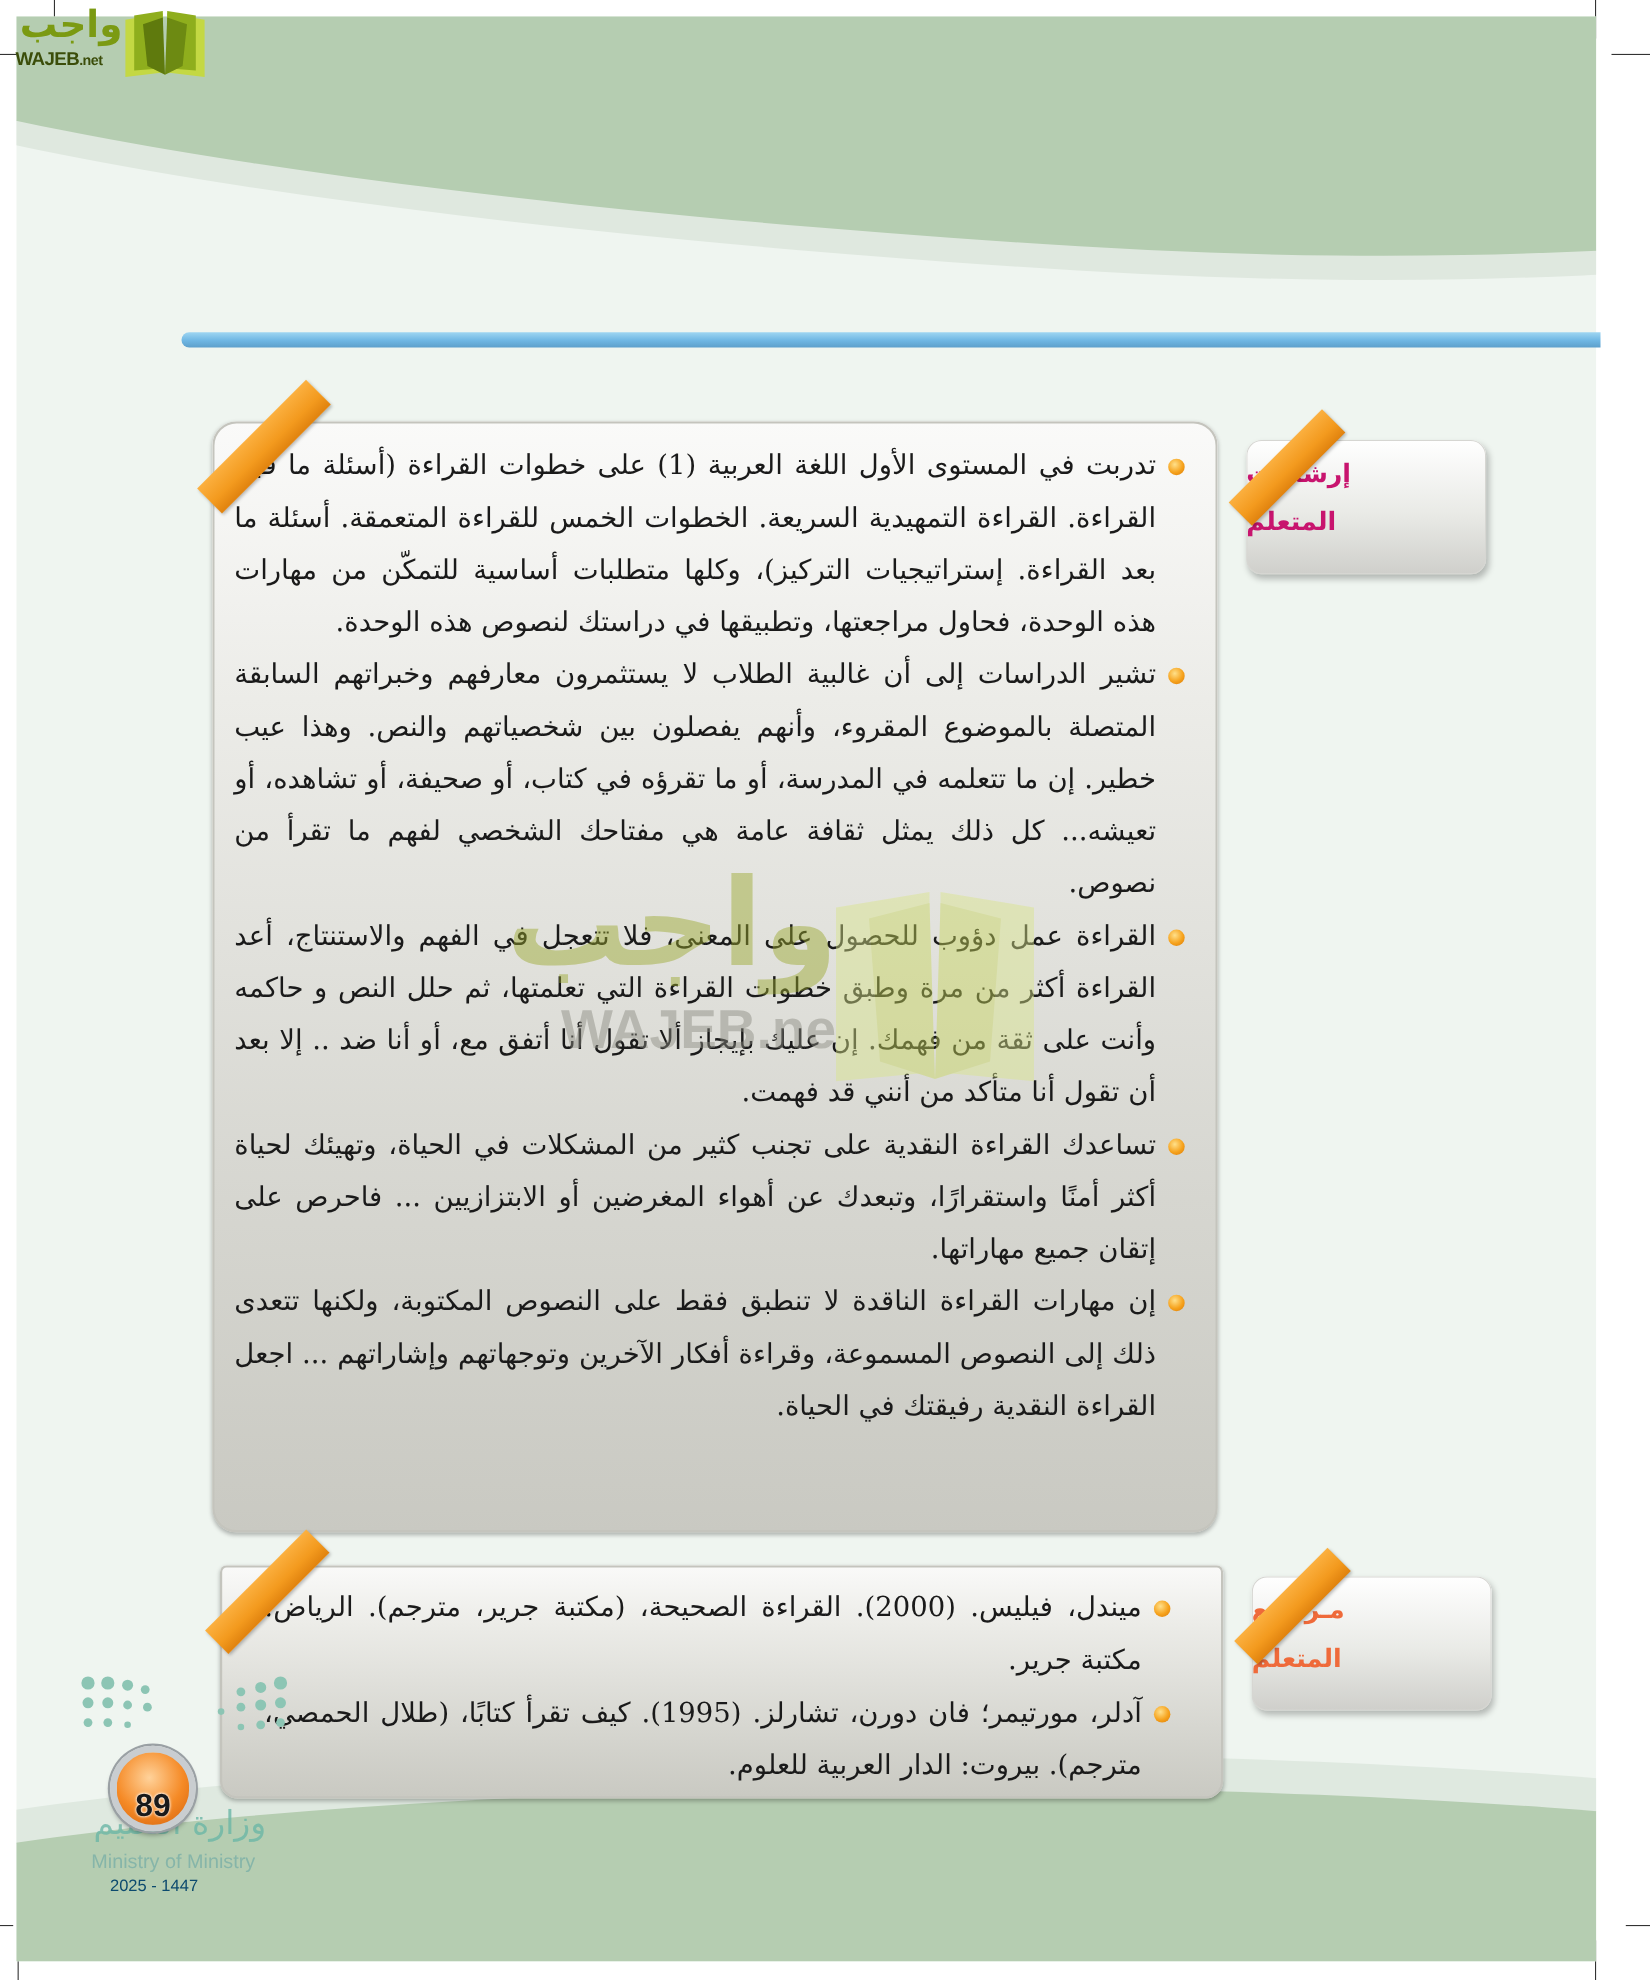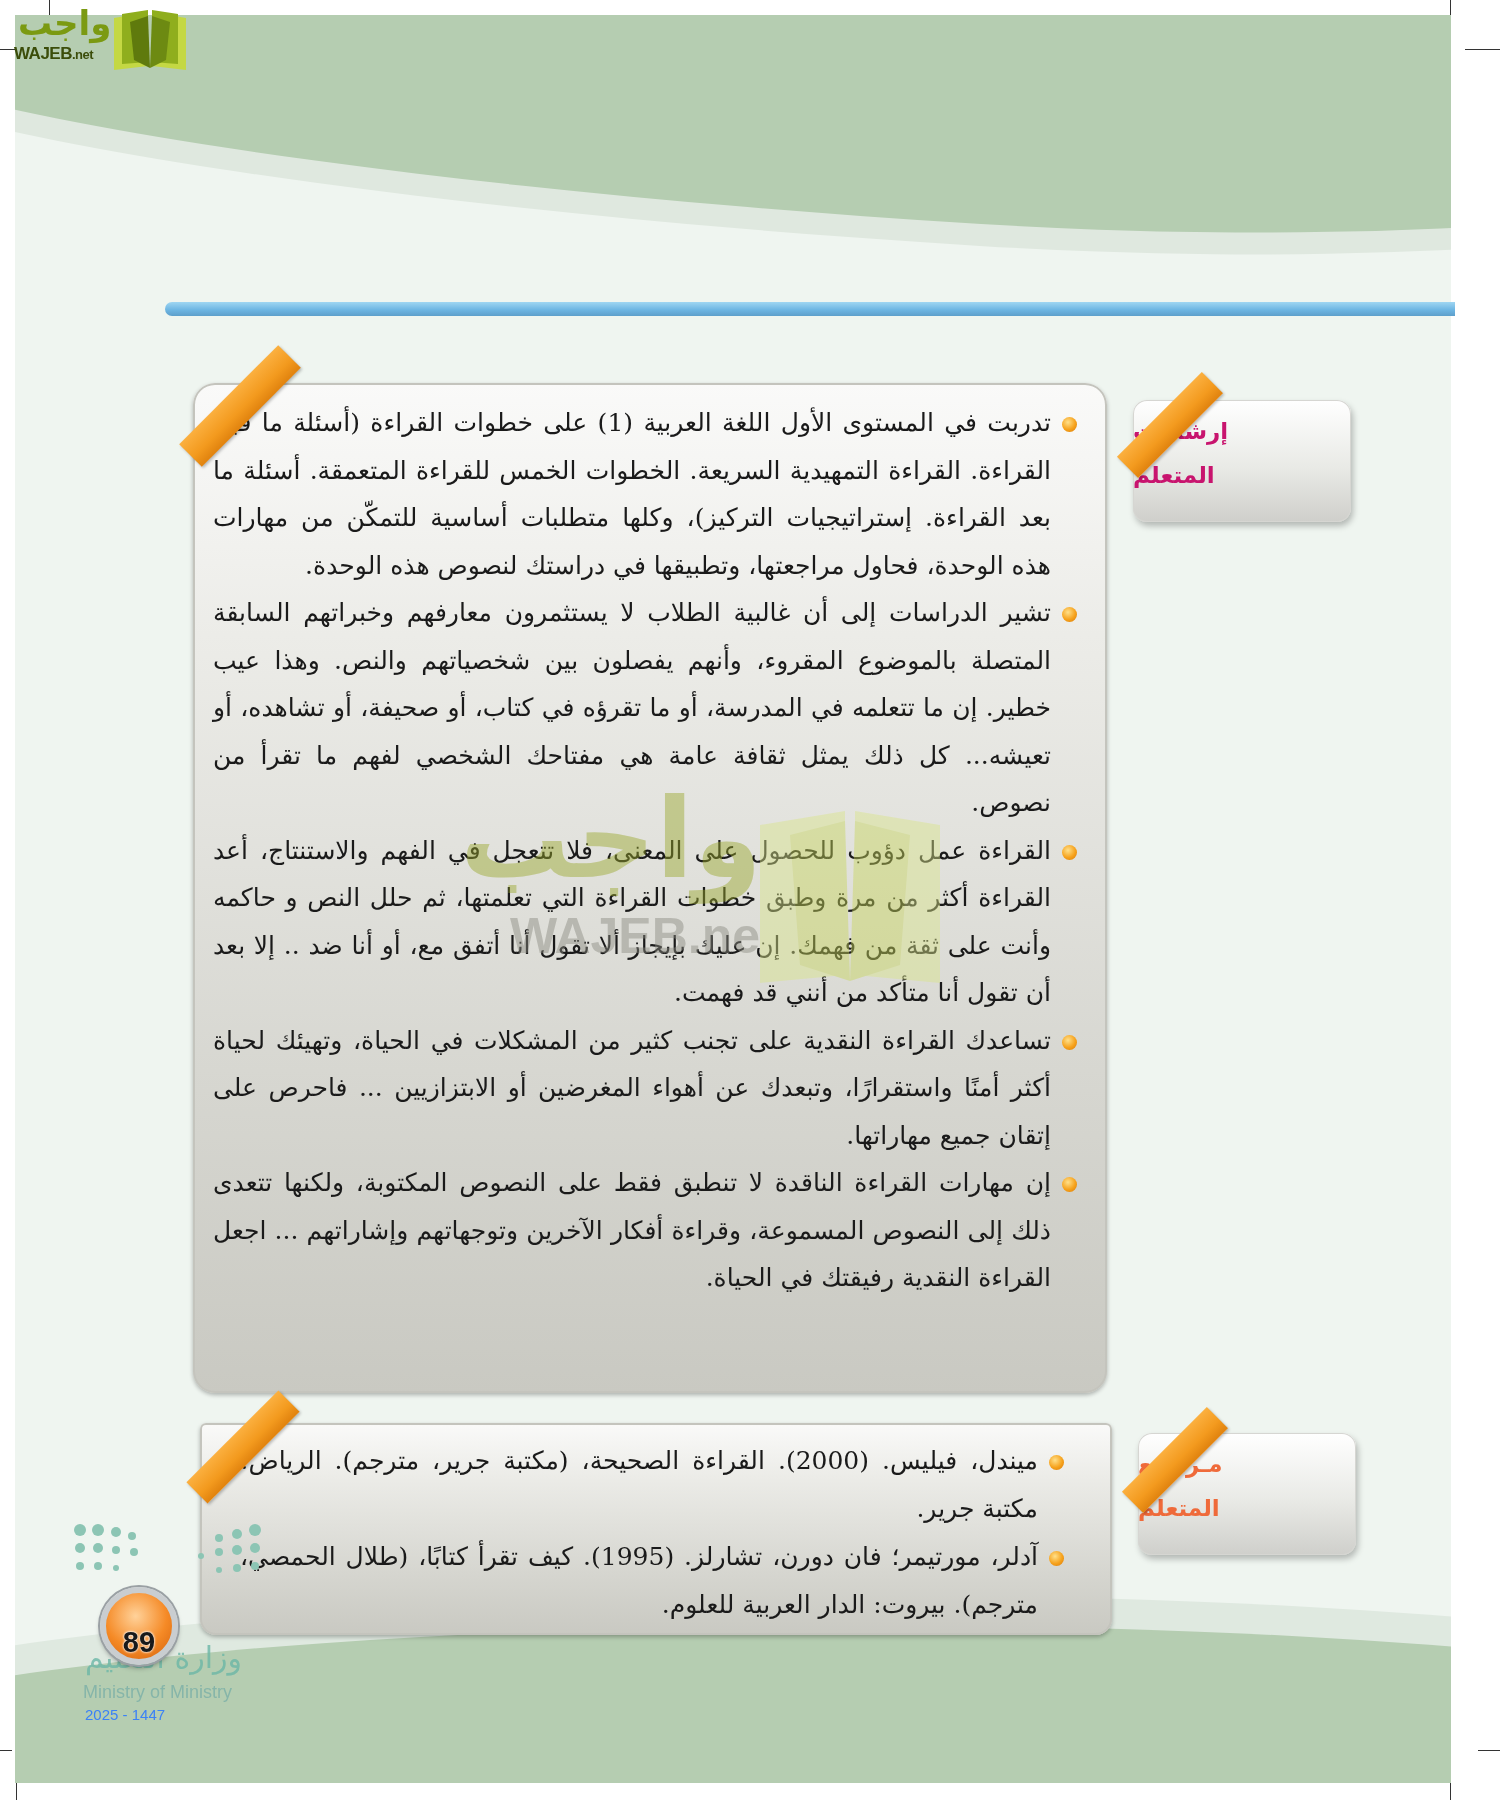--- a/index.html
+++ b/index.html
@@ -81,21 +81,21 @@
   .watermark { position: absolute; left: 450px; top: 805px; width: 540px; height: 180px; opacity: 0.45; pointer-events: none; }
   .wm-arabic { position: absolute; left: 10px; top: -30px; font-family: "DejaVu Sans", sans-serif; font-weight: bold; font-size: 110px; color: #9aa82c; direction: rtl; }
   .wm-latin { position: absolute; left: 60px; top: 102px; font-family: "Liberation Sans", sans-serif; font-weight: bold; font-size: 50px; color: #8a8a80; }
   .wm-book { position: absolute; left: 300px; top: 0px; width: 200px; height: 180px; }
 
   
   .moe { position: absolute; left: 70px; top: 1520px; width: 220px; height: 200px; }
   .moe-dots { position: absolute; left: 0; top: 0; width: 200px; height: 80px; }
   .moe-ar { position: absolute; left: 15px; top: 120px; font-family: "DejaVu Sans", sans-serif; font-size: 30px; color: #6cb7a7; opacity: 0.8; direction: rtl; }
   .moe-en { position: absolute; left: 13px; top: 162px; font-family: "Liberation Sans", sans-serif; font-size: 18px; color: #86b5a9; }
-  .moe-yr { position: absolute; left: 15px; top: 186px; font-family: "Liberation Sans", sans-serif; font-size: 15px; color: #3b82f6; }
+  .moe-yr { position: absolute; left: 30px; top: 186px; font-family: "Liberation Sans", sans-serif; font-size: 15px; color: #0c4a6e; }
   .page-num {
     position: absolute; left: 100px; top: 1587px; width: 78px; height: 78px; border-radius: 50%;
     background: radial-gradient(circle at 45% 35%, #ffd29a, #f58a26 55%, #d3600c);
     border: 6px solid #c9cdd0;
     box-shadow: 0 0 0 2px #9aa0a4, 0 3px 5px rgba(0,0,0,0.35);
     display: flex; align-items: flex-end; justify-content: center;
     font-family: "Liberation Sans", sans-serif; font-weight: bold; font-size: 29px; color: #1a1a1a;
     text-shadow: 0 0 3px #fff, 0 0 2px #fff;
   }
 </style>

